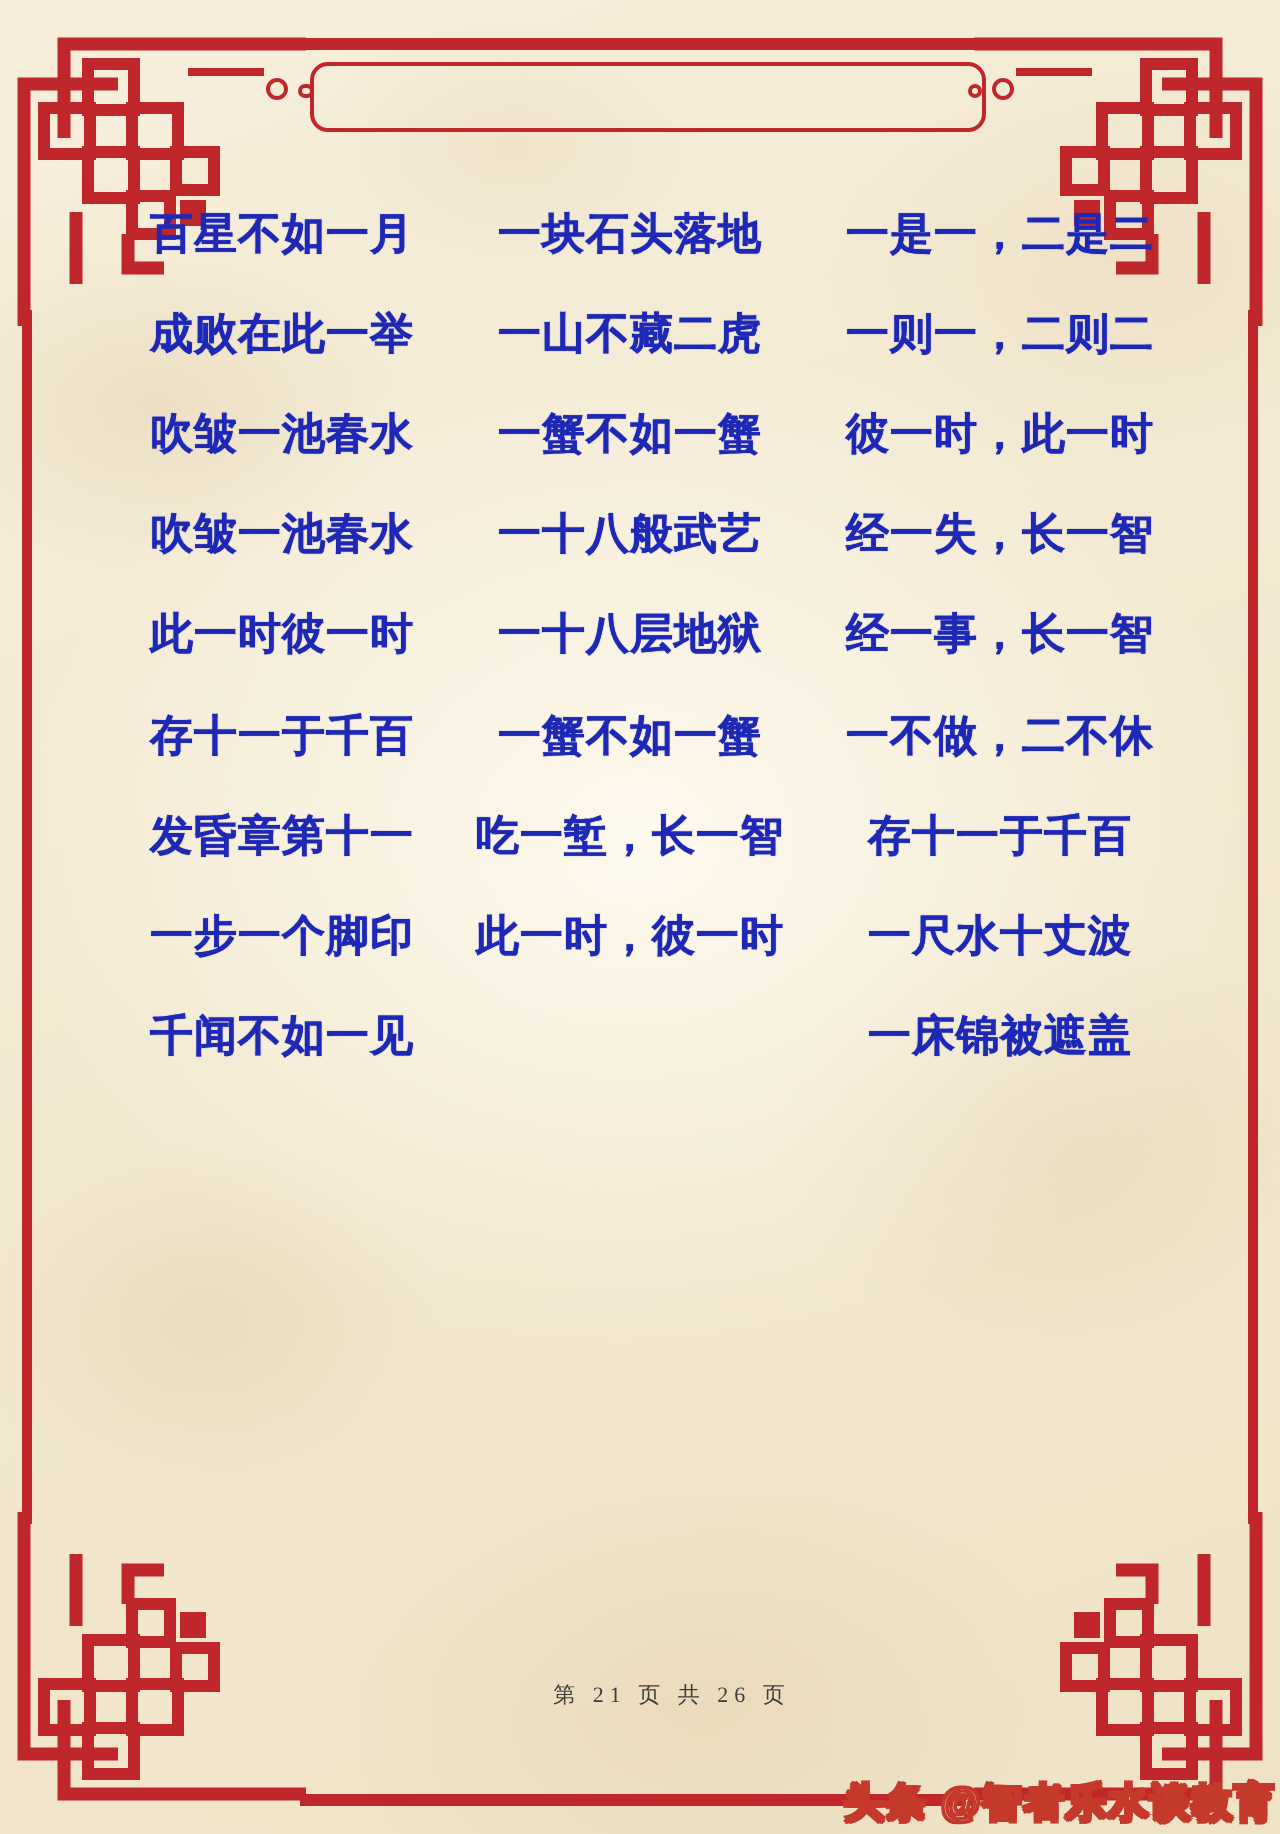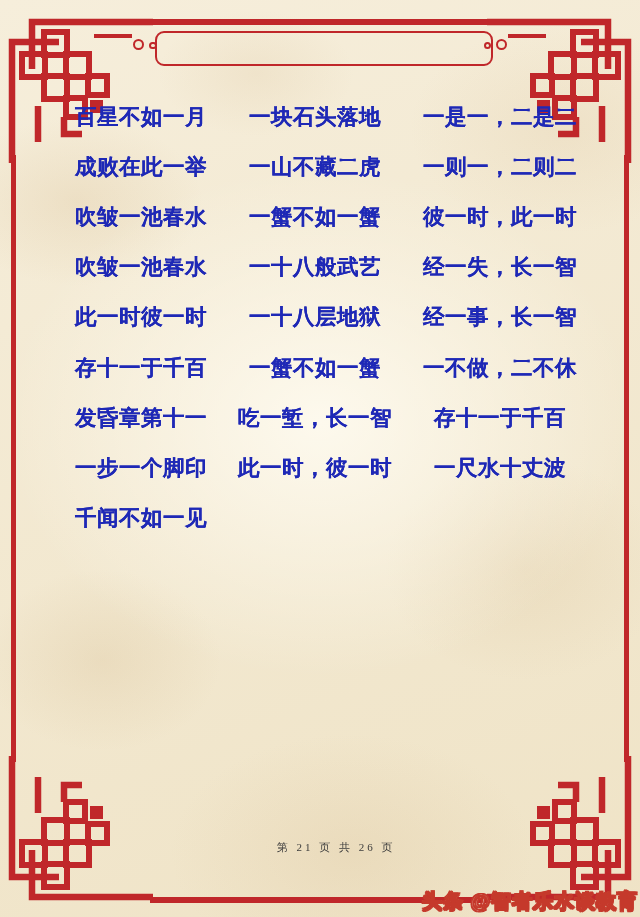--- a/index.html
+++ b/index.html
@@ -174,19 +174,20 @@
   </div>
   <div class="idiom-col" id="col-3">
     <div class="idiom-cell">一是一，二是二</div>
     <div class="idiom-cell">一则一，二则二</div>
     <div class="idiom-cell">彼一时，此一时</div>
     <div class="idiom-cell">经一失，长一智</div>
     <div class="idiom-cell">经一事，长一智</div>
     <div class="idiom-cell">一不做，二不休</div>
     <div class="idiom-cell">存十一于千百</div>
     <div class="idiom-cell">一尺水十丈波</div>
+    <div class="idiom-cell">一床锦被遮盖</div>
   </div>
 
   <div id="page-number">第 21 页 共 26 页</div>
 
   <div id="watermark">头条 @智者乐水谈教育</div>
 
 </div>
 
 </body></html>

